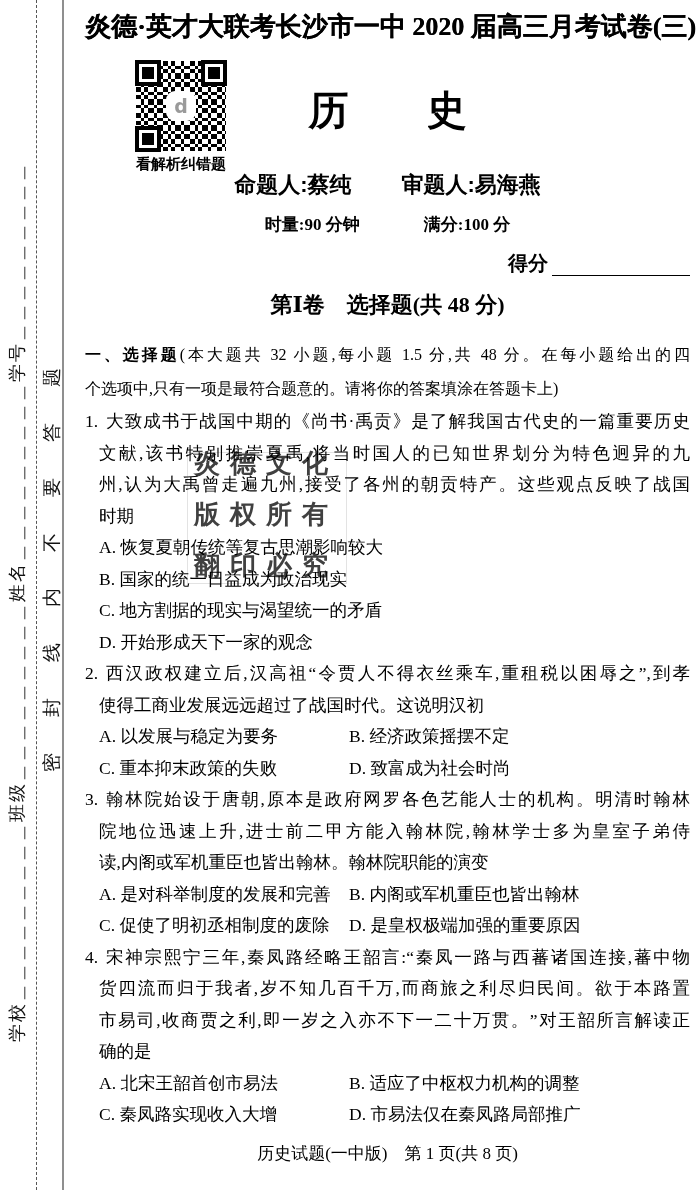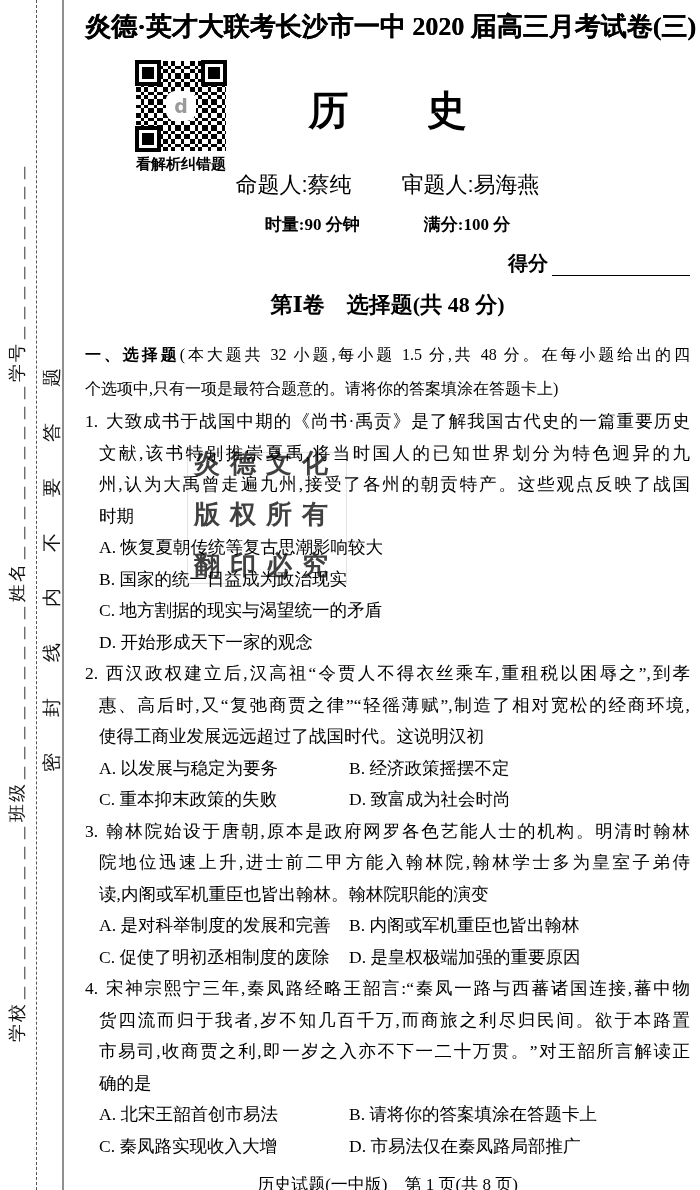--- a/index.html
+++ b/index.html
@@ -53,21 +53,21 @@
   .qr-logo span { color:#9a9a9a; font-weight:bold; font-size:19px;
     font-family:"DejaVu Sans","Liberation Sans",sans-serif; }
   .qr-caption { margin-top:3px; text-align:center; font-size:15px; font-weight:bold;
     font-family:"Liberation Sans","DejaVu Sans",sans-serif; white-space:nowrap; }
 
   .subject { margin-top:44px; display:flex; justify-content:center; gap:78px;
     font-size:40px; font-weight:bold; line-height:44px;
     font-family:"Liberation Sans","DejaVu Sans",sans-serif; }
 
   .people { margin-top:38px; display:flex; justify-content:center; gap:50px;
-    font-size:22px; font-weight:normal; line-height:30px;
+    font-size:22px; font-weight:bold; line-height:30px;
     font-family:"Liberation Sans","DejaVu Sans",sans-serif; }
 
   .meta { margin-top:12px; display:flex; justify-content:center; gap:64px;
     font-size:17px; line-height:26px;font-weight:bold; }
 
   .score-row { margin-top:10px; height:28px; display:flex;
     justify-content:flex-end; align-items:flex-end; }
   .score-label { font-size:20px; font-weight:bold; line-height:26px;
     font-family:"Liberation Sans","DejaVu Sans",sans-serif; }
   .score-line { width:138px; height:24px; border-bottom:1.5px solid #000;
@@ -170,21 +170,20 @@
           <div class="opt">B. 国家的统一日益成为政治现实</div>
           <div class="opt">C. 地方割据的现实与渴望统一的矛盾</div>
           <div class="opt">D. 开始形成天下一家的观念</div>
         </div>
       </div>
 
       <div class="q">
         <span class="qnum">2.</span>
         <div class="qbody">
           <div class="jl first">西汉政权建立后,汉高祖“令贾人不得衣丝乘车,重租税以困辱之”,到孝</div>
-          <div class="jl">惠、高后时,又“复弛商贾之律”“轻徭薄赋”,制造了相对宽松的经商环境,</div>
           <div class="sl">使得工商业发展远远超过了战国时代。这说明汉初</div>
         </div>
         <div class="opts grid">
           <div class="opt">A. 以发展与稳定为要务</div>
           <div class="opt">B. 经济政策摇摆不定</div>
           <div class="opt">C. 重本抑末政策的失败</div>
           <div class="opt">D. 致富成为社会时尚</div>
         </div>
       </div>
 
@@ -206,21 +205,21 @@
       <div class="q">
         <span class="qnum">4.</span>
         <div class="qbody">
           <div class="jl first">宋神宗熙宁三年,秦凤路经略王韶言:“秦凤一路与西蕃诸国连接,蕃中物</div>
           <div class="jl">货四流而归于我者,岁不知几百千万,而商旅之利尽归民间。欲于本路置</div>
           <div class="jl">市易司,收商贾之利,即一岁之入亦不下一二十万贯。”对王韶所言解读正</div>
           <div class="sl">确的是</div>
         </div>
         <div class="opts grid">
           <div class="opt">A. 北宋王韶首创市易法</div>
-          <div class="opt">B. 请将你的答案填涂在答题卡上</div>
+          <div class="opt">B. 适应了中枢权力机构的调整</div>
           <div class="opt">C. 秦凤路实现收入大增</div>
           <div class="opt">D. 市易法仅在秦凤路局部推广</div>
         </div>
       </div>
 
     </div>
 
     <div class="footer">历史试题(一中版)　第 1 页(共 8 页)</div>
 
   </div>

